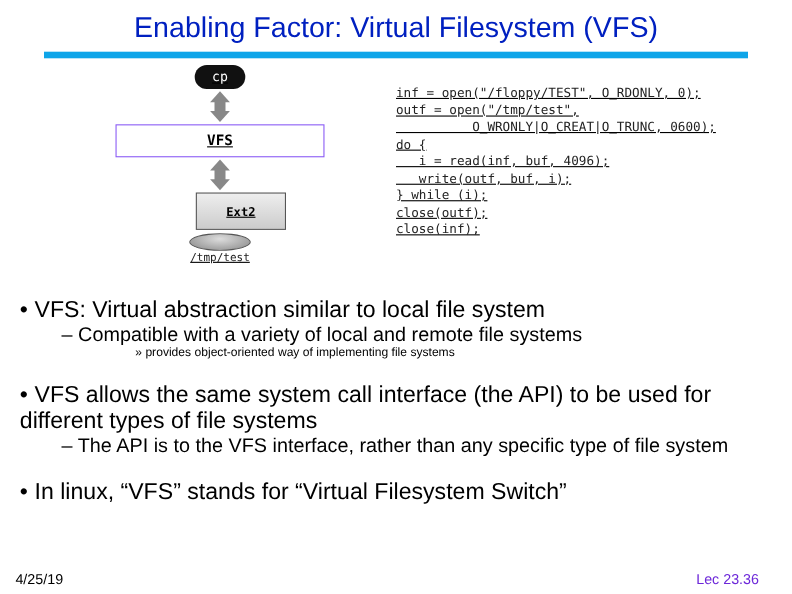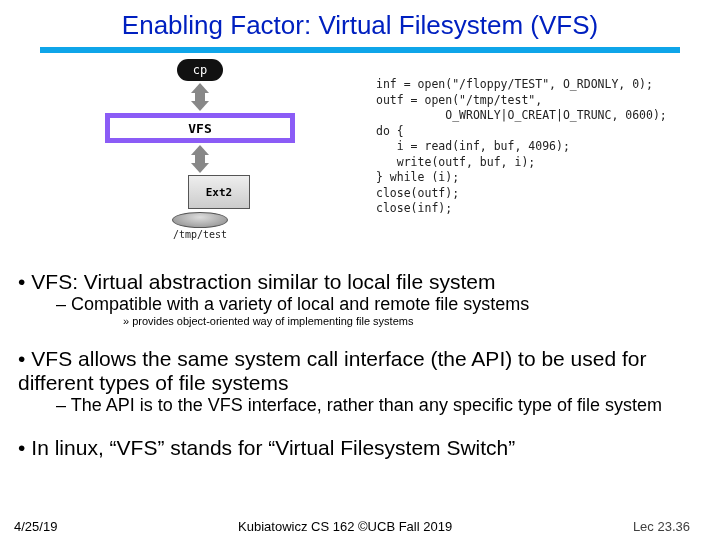--- a/index.html
+++ b/index.html
@@ -6,21 +6,21 @@
   body {
     width: 720px; height: 540px;
     font-family: Arial, Helvetica, sans-serif;
     background: #fff; position: relative; overflow: hidden;
   }
   .title {
     color: #0020c0; font-size: 26px; text-align: center;
     padding: 10px 40px 6px 40px;
     border-bottom: 6px solid #0ea5e9; margin: 0 40px;
   }
-  .upper { display: flex; padding: 6px 20px 6px 60px; gap: 36px; }
+  .upper { display: flex; padding: 6px 20px 6px 60px; gap: 20px; text-decoration: underline; }
   .diagram { width: 280px; position: relative; }
 
   
   .cp {
     width: 46px; height: 22px; background: #111; color: #fff;
     border-radius: 11px; font-size: 12px; font-family: monospace;
     display: flex; align-items: center; justify-content: center;
     margin: 0 auto;
   }
   
@@ -29,28 +29,28 @@
   }
   .darrow::before, .darrow::after {
     content: ""; position: absolute; left: 50%; transform: translateX(-50%);
     width: 0; height: 0; border-left: 9px solid transparent; border-right: 9px solid transparent;
   }
   .darrow::before { top: 0; border-bottom: 10px solid #888; }
   .darrow::after  { bottom: 0; border-top: 10px solid #888; }
   .darrow .bar { position: absolute; top: 8px; bottom: 8px; left: 50%; transform: translateX(-50%); width: 10px; background: #888; }
 
   .vfsbox {
-    border: 5px solid #8b5cf6; width: 190px; height: 30px; margin: 0 auto;
+    border: 1px solid #8b5cf6; width: 190px; height: 30px; margin: 0 auto;
     display: flex; align-items: center; justify-content: center;
     font-family: monospace; font-weight: bold; font-size: 13px;
     background: #fff;
   }
   .row2 { display: flex; justify-content: center; gap: 90px; }
   .fsbox {
-    width: 62px; height: 34px; background: linear-gradient(#eee,#ccc);
+    width: 82px; height: 34px; background: linear-gradient(#eee,#ccc);
     border: 1px solid #555; display: flex; align-items: center; justify-content: center;
     font-family: monospace; font-size: 11px; font-weight: bold; margin-left: 38px;
   }
   .disc {
     width: 56px; height: 16px; border-radius: 50%;
     background: radial-gradient(ellipse at 50% 30%, #ddd, #888);
     border: 1px solid #555; margin: 3px auto 1px auto;
   }
   .fscol { text-align: center; }
   .path { font-family: monospace; font-size: 10px; color: #222; }
@@ -64,21 +64,21 @@
   .b1 { font-size: 21px; margin-top: 20px; }
   .b1 .dot { color: #000; margin-right: 6px; }
   .b2 { font-size: 18px; margin-left: 38px; }
   .b3 { font-size: 11px; margin-left: 105px; }
 
   .footer {
     position: absolute; bottom: 6px; left: 0; right: 16px;
     display: flex; justify-content: space-between; font-size: 13px;
     padding: 0 14px; color: #000;
   }
-  .footer .lec { color: #404040; }
+  .footer .lec { color: #6d28d9; }
 </style>
 </head>
 <body>
 
 <div class="title">Enabling Factor: Virtual Filesystem (VFS)</div>
 
 <div class="upper">
   <div class="diagram">
     <div class="cp">cp</div>
     <div class="darrow">
@@ -111,15 +111,14 @@
   <div class="b1"><span class="dot">•</span><span>VFS: Virtual abstraction similar to local file system</span></div>
   <div class="b2">– Compatible with a variety of local and remote file systems</div>
   <div class="b3">» provides object-oriented way of implementing file systems</div>
   <div class="b1"><span class="dot">•</span><span>VFS allows the same system call interface (the API) to be used for different types of file systems</span></div>
   <div class="b2">– The API is to the VFS interface, rather than any specific type of file system</div>
   <div class="b1"><span class="dot">•</span><span>In linux, “VFS” stands for “Virtual Filesystem Switch”</span></div>
 </div>
 
 <div class="footer">
   <span>4/25/19</span>
-  <span>Kubiatowicz CS 162 ©UCB Fall 2019</span>
   <span class="lec">Lec 23.36</span>
 </div>
 
 </body></html>

